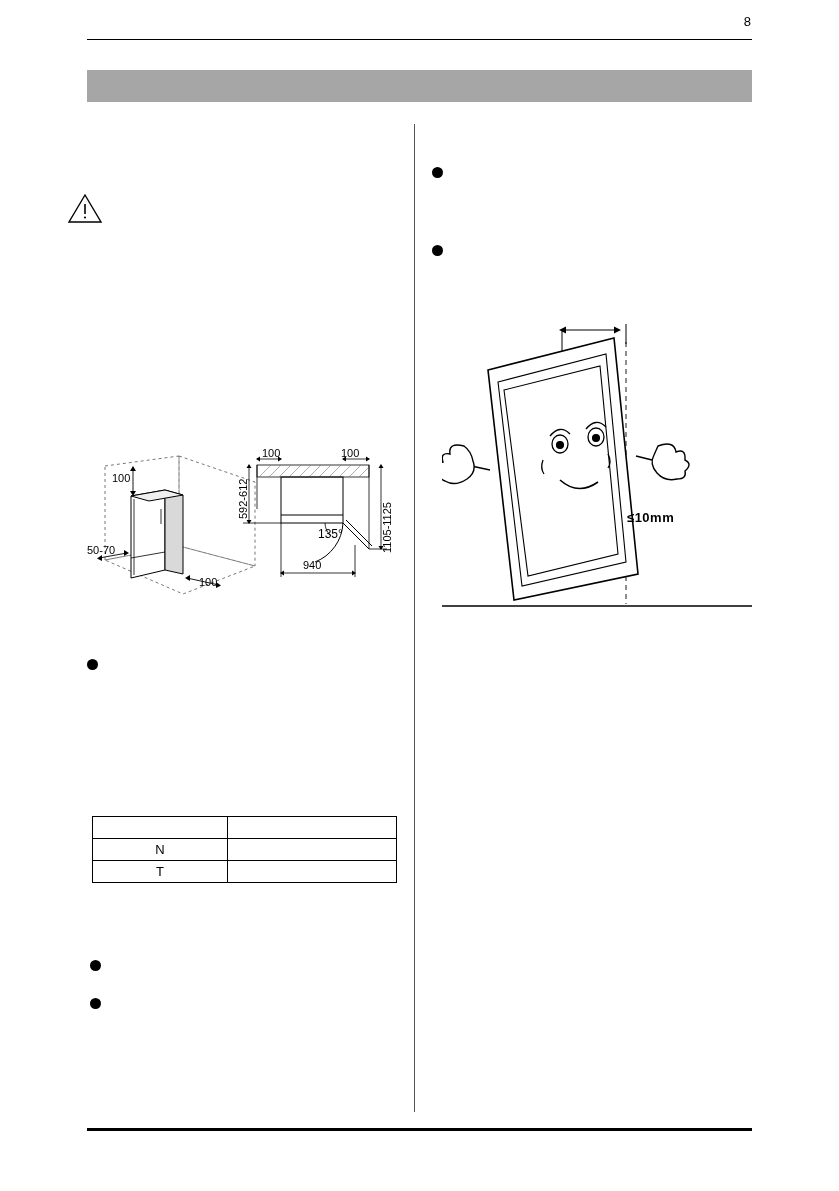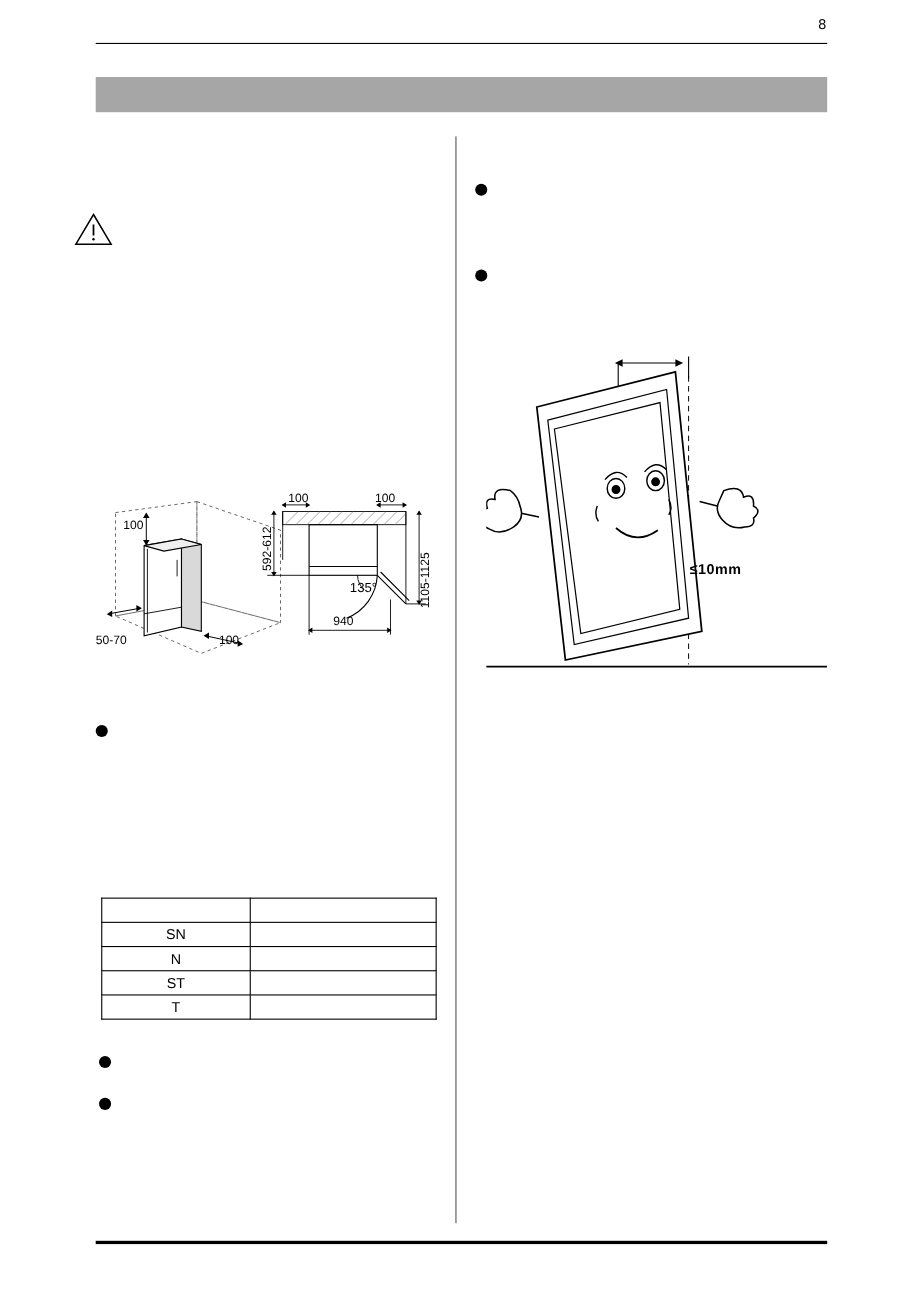--- a/index.html
+++ b/index.html
@@ -204,21 +204,21 @@
           <path d="M37 96 L42 99 L37 102 Z" fill="#000" stroke="none"></path>
         </g>
 
         <g stroke="#000" stroke-width="0.9" fill="none">
           <line x1="100" y1="124" x2="132" y2="131"></line>
           <path d="M103 121 L98 124 L103 127 Z" fill="#000" stroke="none"></path>
           <path d="M129 128 L134 131.5 L129 134 Z" fill="#000" stroke="none"></path>
         </g>
       </svg>
       <div class="fig-label" style="top:18px;left:25px;">100</div>
-      <div class="fig-label" style="top:90px;left:0px;margin-top:32px;">50-70</div>
+      <div class="fig-label" style="top:90px;left:0px;">50-70</div>
       <div class="fig-label" style="top:122px;left:112px;">100</div>
     </div>
 
     <div class="fig-plan">
       <svg width="165" height="160" viewBox="0 0 165 160">
 
         <g stroke="#000" stroke-width="0.8">
           <rect x="28" y="16" width="112" height="12" fill="none"></rect>
         </g>
         <g stroke="#777" stroke-width="0.6">
@@ -294,29 +294,21 @@
       <div class="fig-label" style="top:110px;left:74px;text-align:center;">940</div>
     </div>
 
     <table class="climate-table">
       <tbody>
           <tr>
         <td class="class-col"></td>
         <td></td>
       </tr>
       <tr>
-        <td class="class-col">SN</td>
-        <td></td>
-      </tr>
-      <tr>
         <td class="class-col">N</td>
-        <td></td>
-      </tr>
-      <tr>
-        <td class="class-col">ST</td>
         <td></td>
       </tr>
       <tr>
         <td class="class-col">T</td>
         <td></td>
       </tr>
     </tbody>
       </table>
   </div>
 

